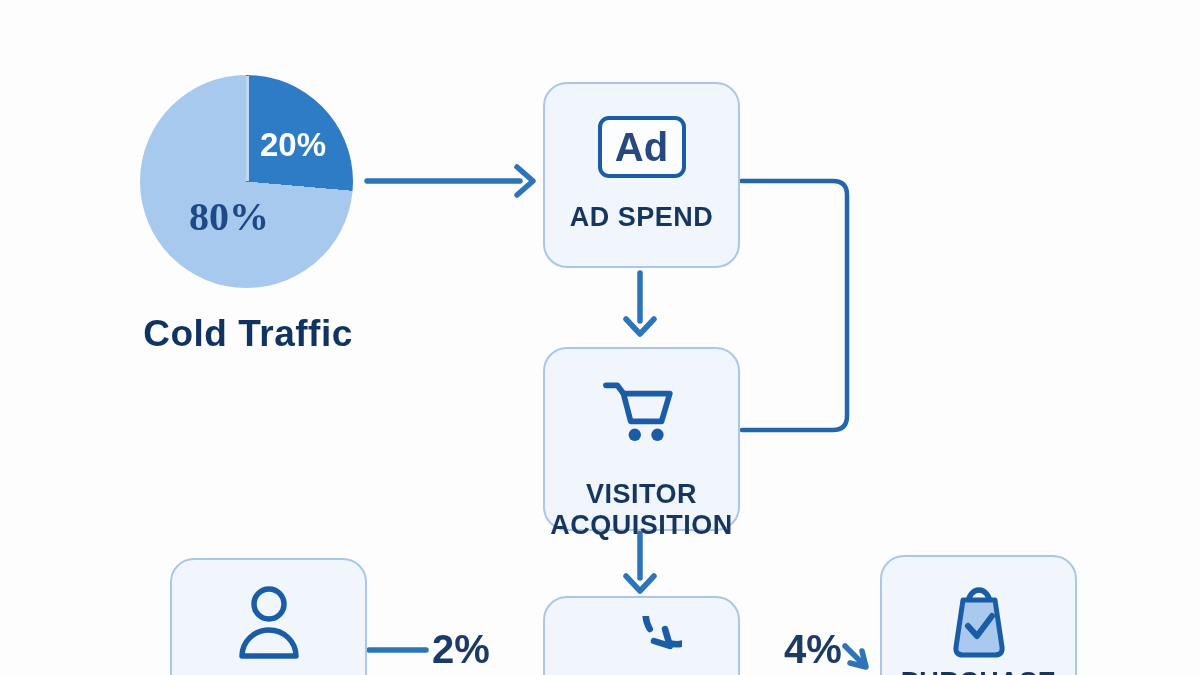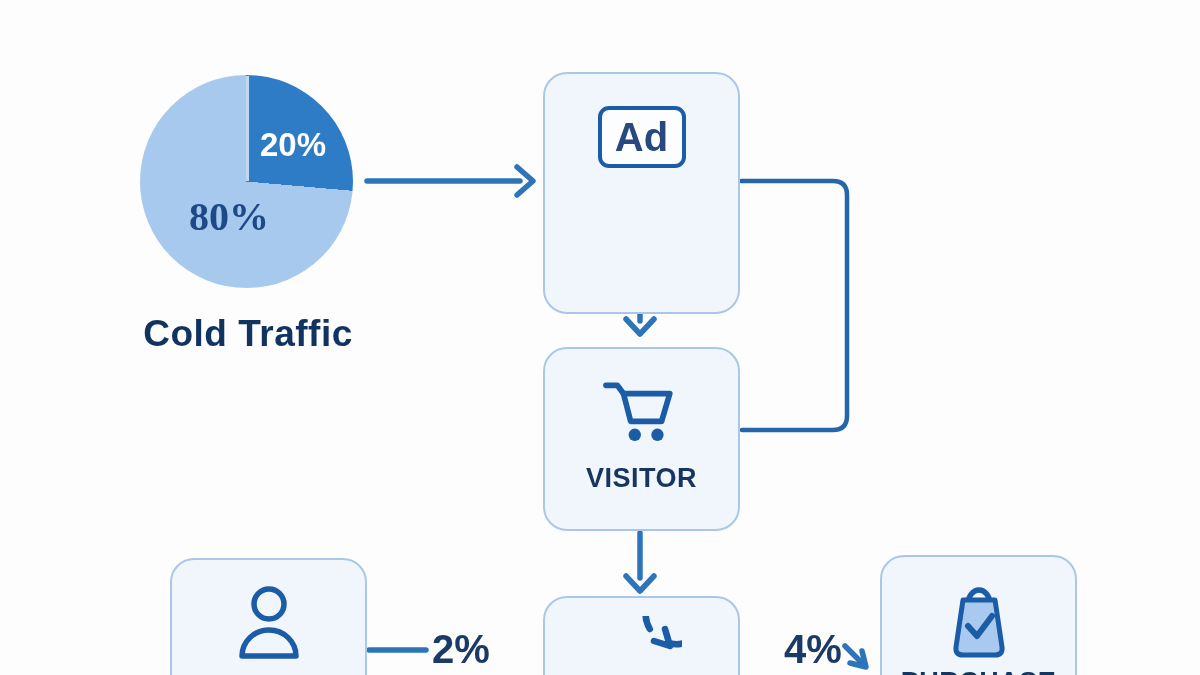--- a/index.html
+++ b/index.html
@@ -32,35 +32,35 @@
 
   
   .node{
     background:#f0f6fc;border:2.5px solid #a9c7e8;border-radius:24px;
     display:flex;flex-direction:column;align-items:center;box-sizing:border-box;
   }
   .node-label{
     font-weight:700;color:#16365f;letter-spacing:.5px;text-align:center;
     font-size:27px;line-height:1.15;
   }
-  .node-adspend{left:543px;top:72px;width:197px;height:242px;}
+  .node-adspend{left:543px;top:82px;width:197px;height:186px;}
   .node-va{left:543px;top:347px;width:197px;height:184px;}
   .node-cart{left:170px;top:558px;width:197px;height:170px;}
   .node-refresh{left:543px;top:596px;width:197px;height:150px;}
   .node-purchase{left:880px;top:555px;width:197px;height:170px;}
 
   .ad-badge{
     margin-top:32px;width:88px;height:62px;box-sizing:border-box;
     border:4px solid #1b5ca6;border-radius:11px;background:#fcfdff;
     display:flex;align-items:center;justify-content:center;
     font-size:40px;font-weight:700;color:#27497e;
   }
   .node-adspend .node-label{margin-top:24px;}
   .node-va .icon{margin-top:26px;}
-  .node-va .node-label{margin-top:16px;}
+  .node-va .node-label{margin-top:32px;}
   .node-cart .icon{margin-top:24px;}
   .node-cart .node-label{margin-top:8px;}
   .node-refresh .icon{margin-top:18px;}
   .node-purchase .icon{margin-top:20px;}
   .node-purchase .node-label{margin-top:2px;}
 
   
   svg.connectors{left:0;top:0;width:1200px;height:675px;pointer-events:none;}
 
   .edge-pct{
@@ -104,33 +104,35 @@
 </svg>
 
 <div class="abs pie" style="background: conic-gradient(rgb(46, 124, 198) 0deg, rgb(46, 124, 198) 95deg, rgb(167, 201, 238) 95deg, rgb(167, 201, 238) 360deg);"></div>
 <div class="abs pie-divider"></div>
 <div class="abs pie-label-small">20%</div>
 <div class="abs pie-label-big">80%</div>
 <div class="abs pie-caption">Cold Traffic</div>
 
 <div class="abs node node-adspend">
   <div class="ad-badge">Ad</div>
+  <div class="node-label">AD SPEND</div>
 </div>
 
 <div class="abs node node-va">
   <span class="icon">
     <svg width="84" height="68" viewBox="0 0 80 66" fill="none">
       <path d="M5 10 h11 l6 8" stroke="#1b5ca6" stroke-width="5.5" stroke-linecap="round" stroke-linejoin="round"></path>
       <path d="M22 18 h45 l-8 27 h-30 z" stroke="#1b5ca6" stroke-width="5.5" stroke-linejoin="round"></path>
       <circle cx="33" cy="58" r="6" fill="#1b5ca6"></circle>
       <circle cx="55" cy="58" r="6" fill="#1b5ca6"></circle>
     </svg>
   </span>
   <div class="node-label">
     <div>VISITOR</div>
+    <div>ACQUISITION</div>
   </div>
 </div>
 
 <div class="abs node node-cart">
   <span class="icon">
     <svg width="68" height="78" viewBox="0 0 68 78" fill="none">
       <circle cx="34" cy="20" r="15" stroke="#1b5ca6" stroke-width="5.5"></circle>
       <path d="M7 72 a27 26 0 0 1 54 0 z" stroke="#1b5ca6" stroke-width="5.5" stroke-linejoin="round"></path>
     </svg>
   </span>

